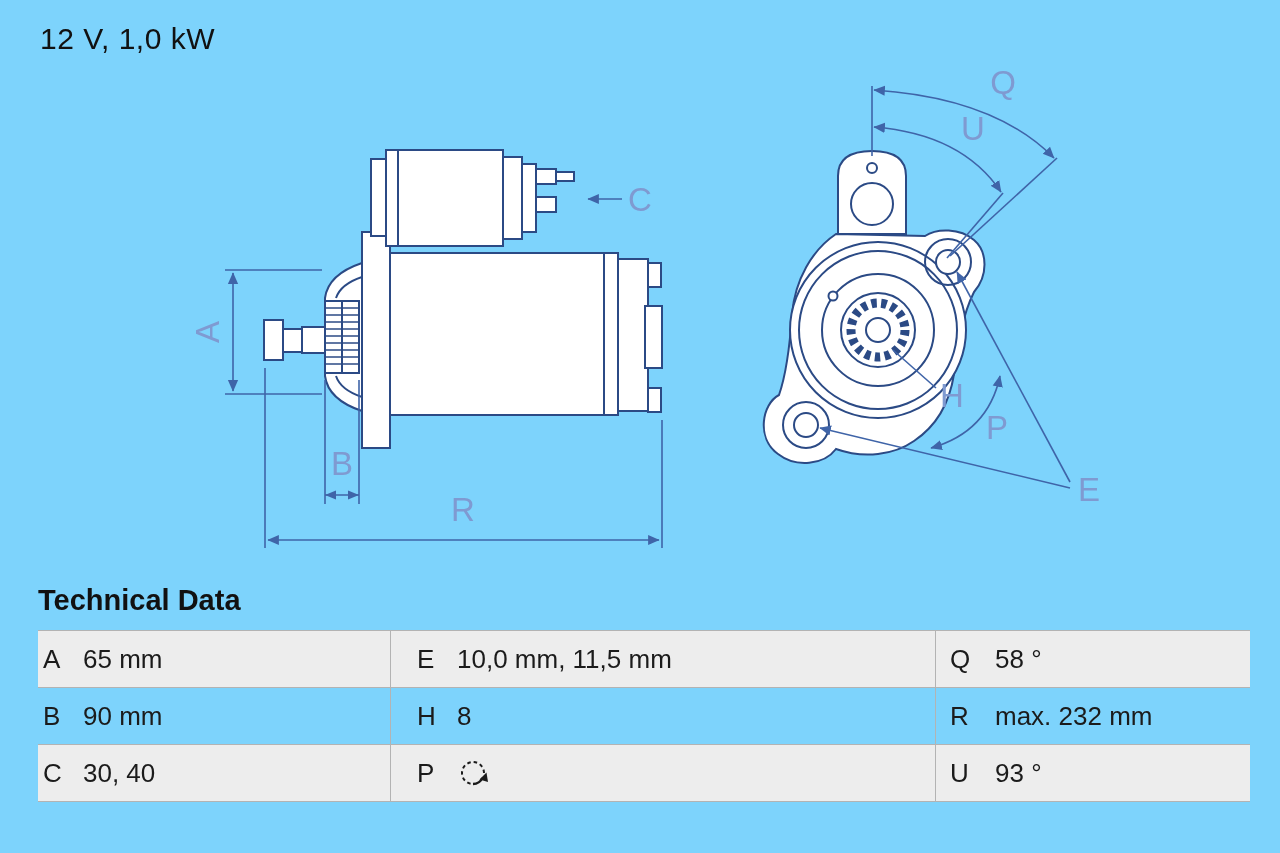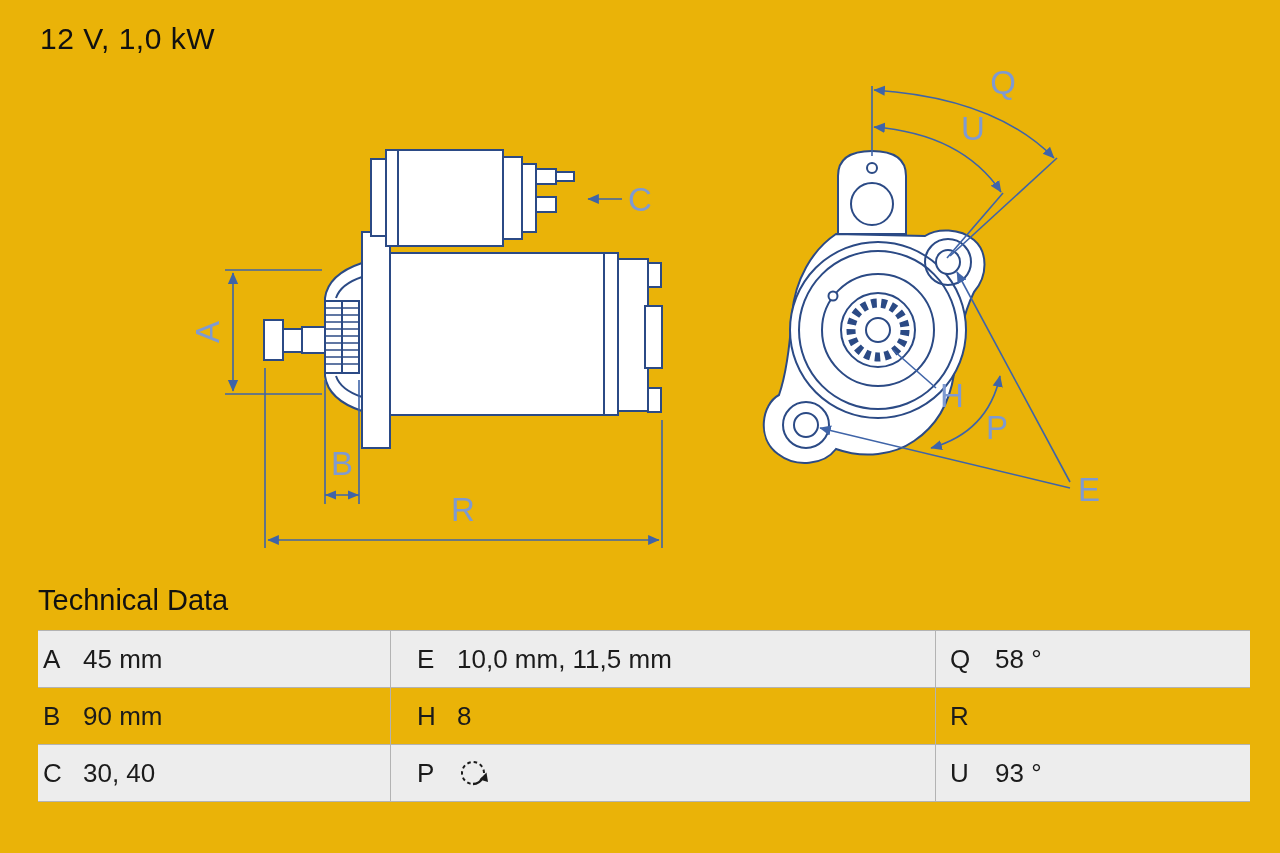--- a/index.html
+++ b/index.html
@@ -1,21 +1,21 @@
 <!DOCTYPE html>
 <html><head>
 <meta charset="utf-8">
 <style>
   html,body{margin:0;padding:0;background:#fff;}
-  .page{position:relative;width:1280px;height:853px;background:#eab308;
+  .page{position:relative;width:1280px;height:853px;background:#7dd3fc;
         font-family:"Liberation Sans",sans-serif;overflow:hidden;}
   .title{position:absolute;left:40px;top:22px;font-size:30px;color:#111;letter-spacing:.5px;}
   svg.drawing{position:absolute;left:0;top:0;}
   .tech{position:absolute;left:38px;top:584px;width:1212px;}
-  .tech h2{margin:0 0 13px 0;font-size:29px;font-weight:normal;color:#111;}
+  .tech h2{margin:0 0 13px 0;font-size:29px;font-weight:bold;color:#111;}
   .table{border-top:1px solid #b3b3b3;border-bottom:1px solid #b3b3b3;}
   .row{display:grid;grid-template-columns:352px 545px 315px;height:56px;
        font-size:26px;color:#1b1b1b;}
   .row + .row{border-top:1px solid #b3b3b3;}
   .row.stripe{background:#ededed;}
   .cell{display:flex;align-items:center;min-width:0;}
   .cell.c1{padding-left:5px;}
   .cell.c2{border-left:1px solid #b3b3b3;padding-left:26px;}
   .cell.c3{border-left:1px solid #b3b3b3;padding-left:14px;}
   .k{flex:0 0 40px;}
@@ -151,21 +151,21 @@
     </g>
   </svg>
 
   <div class="tech">
     <h2>Technical Data</h2>
     <div class="table">
 
       <div class="row stripe">
         <div class="cell c1">
           <span class="k">A</span>
-          <span class="v">45 mm</span>
+          <span class="v">65 mm</span>
         </div>
         <div class="cell c2">
           <span class="k">E</span>
           <span class="v">10,0 mm, 11,5 mm</span>
         </div>
         <div class="cell c3">
           <span class="k">Q</span>
           <span class="v">58 °</span>
         </div>
       </div>
@@ -174,20 +174,21 @@
         <div class="cell c1">
           <span class="k">B</span>
           <span class="v">90 mm</span>
         </div>
         <div class="cell c2">
           <span class="k">H</span>
           <span class="v">8</span>
         </div>
         <div class="cell c3">
           <span class="k">R</span>
+          <span class="v">max. 232 mm</span>
         </div>
       </div>
 
       <div class="row stripe">
         <div class="cell c1">
           <span class="k">C</span>
           <span class="v">30, 40</span>
         </div>
         <div class="cell c2">
           <span class="k">P</span>

